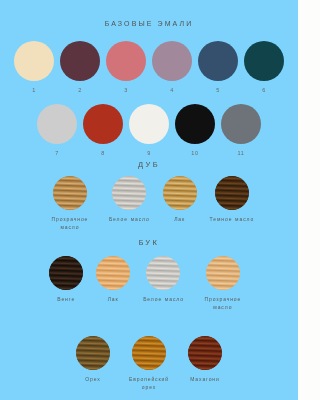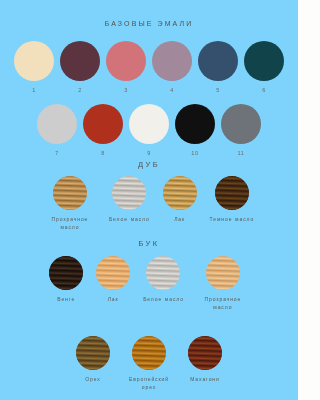--- a/index.html
+++ b/index.html
@@ -89,21 +89,21 @@
   #enamel-row-1 { position: absolute; top: 41px; left: 0; right: 0; gap: 6px; }
   #enamel-row-1 .num { margin-top: 7px; }
 
   #enamel-row-2 { position: absolute; top: 104px; left: 0; right: 0; gap: 6px; }
   #enamel-row-2 .num { margin-top: 7px; }
 
   #title-oak { position: absolute; top: 161px; left: 0; right: 0; }
   #oak-row { position: absolute; top: 176px; left: 0; right: 0; gap: 13px; }
   #oak-row .wood-label { margin-top: 6px; }
 
-  #title-beech { position: absolute; top: 240px; left: 0; right: 0; }
+  #title-beech { position: absolute; top: 240px; left: 0; right: 0; font-family: Liberation Mono, monospace; }
   #beech-row { position: absolute; top: 256px; left: 0; right: 0; gap: 13px; }
   #beech-row .wood-label { margin-top: 6px; }
 
   #walnut-row { position: absolute; top: 336px; left: 0; right: 0; gap: 13px; }
   #walnut-row .wood-label { margin-top: 6px; }
 </style>
 </head>
 <body style="background: rgb(253, 253, 252);">
 
 <div class="sheet">

